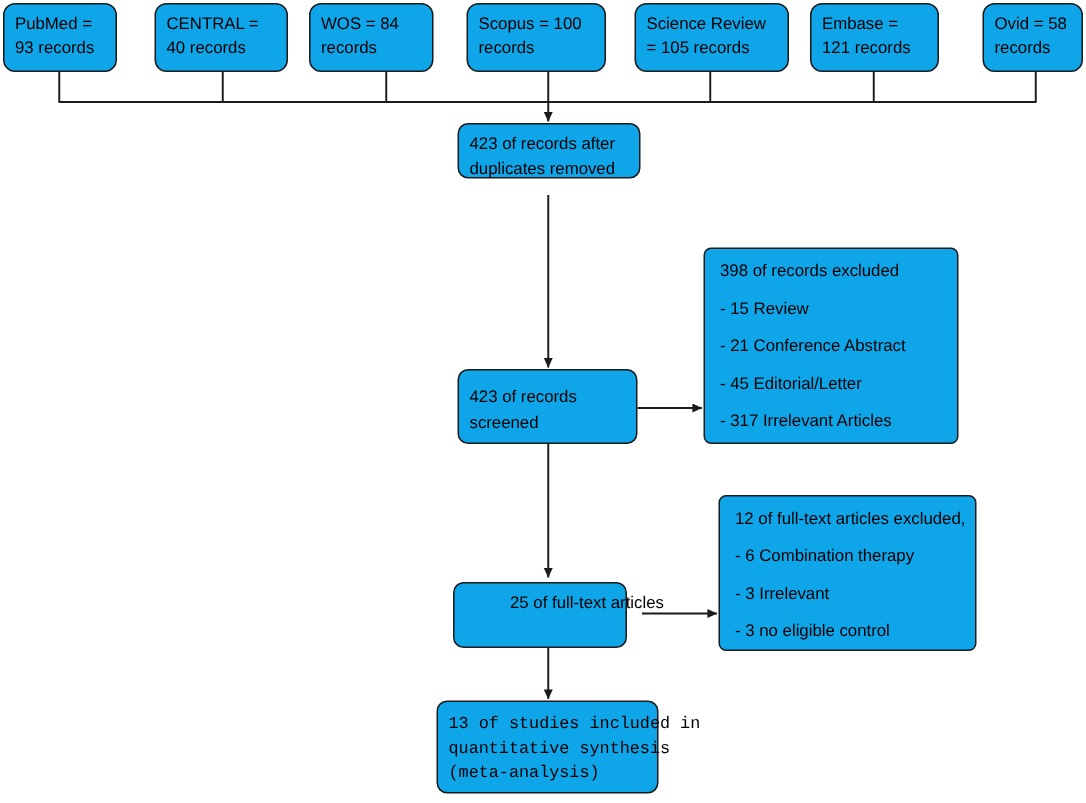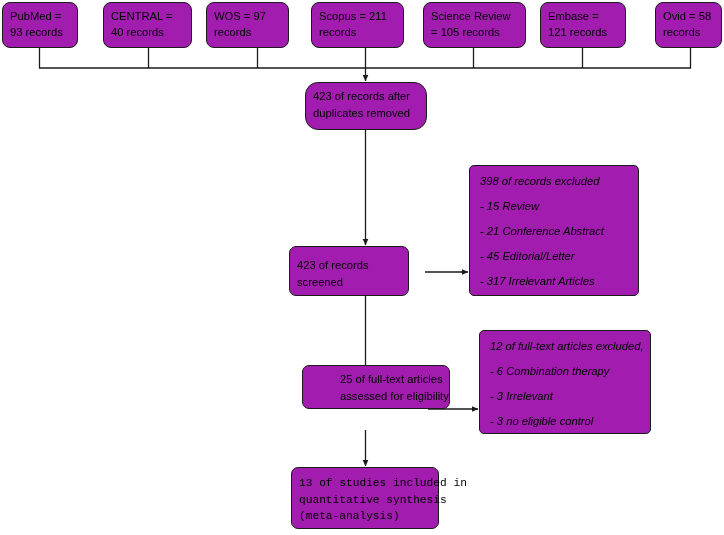--- a/index.html
+++ b/index.html
@@ -19,21 +19,21 @@
     position: absolute;
     left: 0;
     top: 0;
     width: 724px;
     height: 535px;
     pointer-events: none;
   }
   .node {
     position: absolute;
     box-sizing: border-box;
-    background: #a21caf;
+    background: #0ea5e9;
     border: 1.3px solid #1b1b1b;
     border-radius: 7px;
     color: #000000;
     font-size: 11.2px;
     line-height: 15.6px;
     padding: 5px 7px 4px 7px;
     z-index: 2;
   }
   .node .ln {
     display: block;
@@ -41,21 +41,20 @@
   }
   .src {
     border-radius: 8px;
     font-size: 11.2px;
     line-height: 16px;
     padding: 5px 6px 4px 7px;
   }
   .exbox {
     border-radius: 5px;
     padding: 8px 9px 8px 10px;
-    font-style: italic;
   }
   .exbox .ln {
     line-height: 15px;
   }
   .exbox .ln.gap {
     margin-top: 10px;
   }
   .mainbox .ln {
     line-height: 16.5px;
   }
@@ -101,57 +100,56 @@
     <span class="ln">PubMed =</span>
     <span class="ln">93 records</span>
   </div>
 
   <div class="node src" style="left:103px; top:2px; width:89px; height:46px;">
     <span class="ln">CENTRAL =</span>
     <span class="ln">40 records</span>
   </div>
 
   <div class="node src" style="left:206px; top:2px; width:83px; height:46px;">
-    <span class="ln">WOS = 97</span>
+    <span class="ln">WOS = 84</span>
     <span class="ln">records</span>
   </div>
 
   <div class="node src" style="left:311px; top:2px; width:93px; height:46px;">
-    <span class="ln">Scopus = 211</span>
+    <span class="ln">Scopus = 100</span>
     <span class="ln">records</span>
   </div>
 
   <div class="node src" style="left:423px; top:2px; width:103px; height:46px;">
     <span class="ln">Science Review</span>
     <span class="ln">= 105 records</span>
   </div>
 
   <div class="node src" style="left:540px; top:2px; width:86px; height:46px;">
     <span class="ln">Embase =</span>
     <span class="ln">121 records</span>
   </div>
 
   <div class="node src" style="left:655px; top:2px; width:67px; height:46px;">
     <span class="ln">Ovid = 58</span>
     <span class="ln">records</span>
   </div>
 
-  <div class="node mainbox" style="left:305px; top:82px; width:122px; height:48px;border-radius:13px;">
+  <div class="node mainbox" style="left:305px; top:82px; width:122px; height:37px;">
     <span class="ln">423 of records after</span>
     <span class="ln">duplicates removed</span>
   </div>
 
-  <div class="node mainbox" style="left:289px; top:246px; width:120px; height:50px; padding-top:10px;">
+  <div class="node mainbox" style="left:305px; top:246px; width:120px; height:50px; padding-top:10px;">
     <span class="ln">423 of records</span>
     <span class="ln">screened</span>
   </div>
 
-  <div class="node mainbox" style="left:302px; top:365px; width:148px; height:44px;padding-left:37px;">
+  <div class="node mainbox" style="left:302px; top:388px; width:116px; height:44px;padding-left:37px;">
     <span class="ln">25 of full-text articles</span>
-    <span class="ln">assessed for eligibility</span>
   </div>
 
   <div class="node mainbox" style="left:291px; top:467px; width:148px; height:62px; padding-top:7px;font-family:Liberation Mono, monospace;">
     <span class="ln">13 of studies included in</span>
     <span class="ln">quantitative synthesis</span>
     <span class="ln">(meta-analysis)</span>
   </div>
 
   <div class="node exbox" style="left:469px; top:165px; width:170px; height:131px;">
     <span class="ln">398 of records excluded</span>

